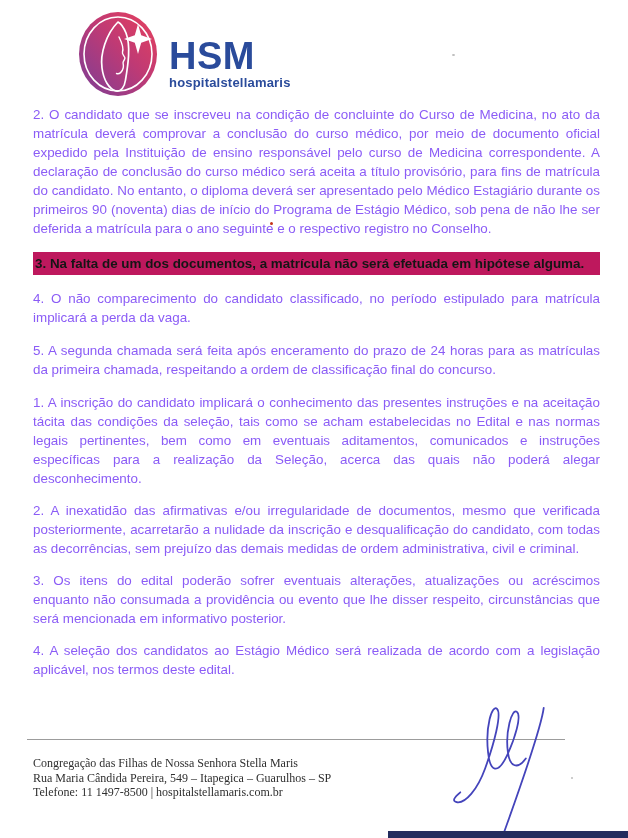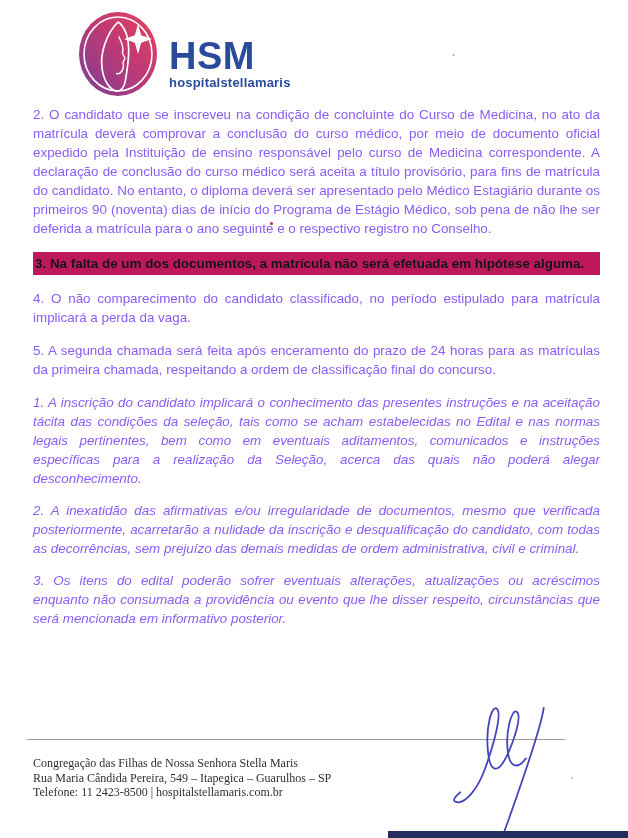--- a/index.html
+++ b/index.html
@@ -29,21 +29,21 @@
   .par-tight{margin-bottom:0;}
   .highlight-par{
     background:#be185d;
     font-size:13.4px;line-height:19px;font-weight:bold;color:#151515;
     padding:2px 2px;margin:0 0 14px 0;text-align:left;
   }
   .section-heading{
     font-size:14px;font-weight:bold;color:#1d1d1d;letter-spacing:0.2px;
     margin:33px 0 15px 0;line-height:19px;
   }
-  .sec-par{margin-bottom:13px;font-style:italic;}
+  .sec-par{margin-bottom:13px;}
   
   .footer{
     position:absolute;left:27px;top:739px;width:532px;
     border-top:1px solid #9c9c9c;
     padding:16px 0 0 6px;
     font-family:"Liberation Serif", serif;
     font-size:12px;line-height:14.5px;color:#2f2f2f;
   }
   .signature{position:absolute;left:432px;top:694px;width:140px;height:144px;pointer-events:none;}
   .bottom-bar{position:absolute;left:388px;bottom:0;width:240px;height:7px;background:#232d5e;}
@@ -88,26 +88,27 @@
     <p class="highlight-par">3. Na falta de um dos documentos, a matrícula não será efetuada em hipótese alguma.</p>
 
     <p class="par">4. O não comparecimento do candidato classificado, no período estipulado para matrícula implicará a perda da vaga.</p>
 
     <p class="par">5. A segunda chamada será feita após enceramento do prazo de 24 horas para as matrículas da primeira chamada, respeitando a ordem de classificação final do concurso.</p>
 
 
     <p class="par sec-par">1. A inscrição do candidato implicará o conhecimento das presentes instruções e na aceitação tácita das condições da seleção, tais como se acham estabelecidas no Edital e nas normas legais pertinentes, bem como em eventuais aditamentos, comunicados e instruções específicas para a realização da Seleção, acerca das quais não poderá alegar desconhecimento.</p>
     <p class="par sec-par">2. A inexatidão das afirmativas e/ou irregularidade de documentos, mesmo que verificada posteriormente, acarretarão a nulidade da inscrição e desqualificação do candidato, com todas as decorrências, sem prejuízo das demais medidas de ordem administrativa, civil e criminal.</p>
     <p class="par sec-par">3. Os itens do edital poderão sofrer eventuais alterações, atualizações ou acréscimos enquanto não consumada a providência ou evento que lhe disser respeito, circunstâncias que será mencionada em informativo posterior.</p>
+    <p class="par par-tight">4. A seleção dos candidatos ao Estágio Médico será realizada de acordo com a legislação aplicável, nos termos deste edital.</p>
   </div>
 
   <div class="footer">
     <div>Congregação das Filhas de Nossa Senhora Stella Maris</div>
     <div>Rua Maria Cândida Pereira, 549 – Itapegica – Guarulhos – SP</div>
-    <div>Telefone: 11 2423-8500 | hospitalstellamaris.com.br</div>
+    <div>Telefone: 11 1497-8500 | hospitalstellamaris.com.br</div>
   </div>
 
   <svg class="signature" viewBox="0 0 140 145" aria-hidden="true">
     <path d="M 28 99 c -6 5 -9 9 -3 10 c 8 1 20 -12 28 -34 c 9 -25 17 -55 12 -60 c -5 -5 -12 18 -9 44 c 2 20 10 22 19 3 c 8 -17 15 -40 10 -44 c -5 -4 -12 20 -9 41 c 2 15 10 17 18 6" fill="none" stroke="#4444bb" stroke-width="1.8" stroke-linecap="round"></path>
     <path d="M 112 14 c -2 16 -20 70 -42 131" fill="none" stroke="#4444bb" stroke-width="1.8" stroke-linecap="round"></path>
   </svg>
 
   <div class="dot-red"></div>
   <div class="speck speck-a"></div>
   <div class="speck speck-b"></div>

